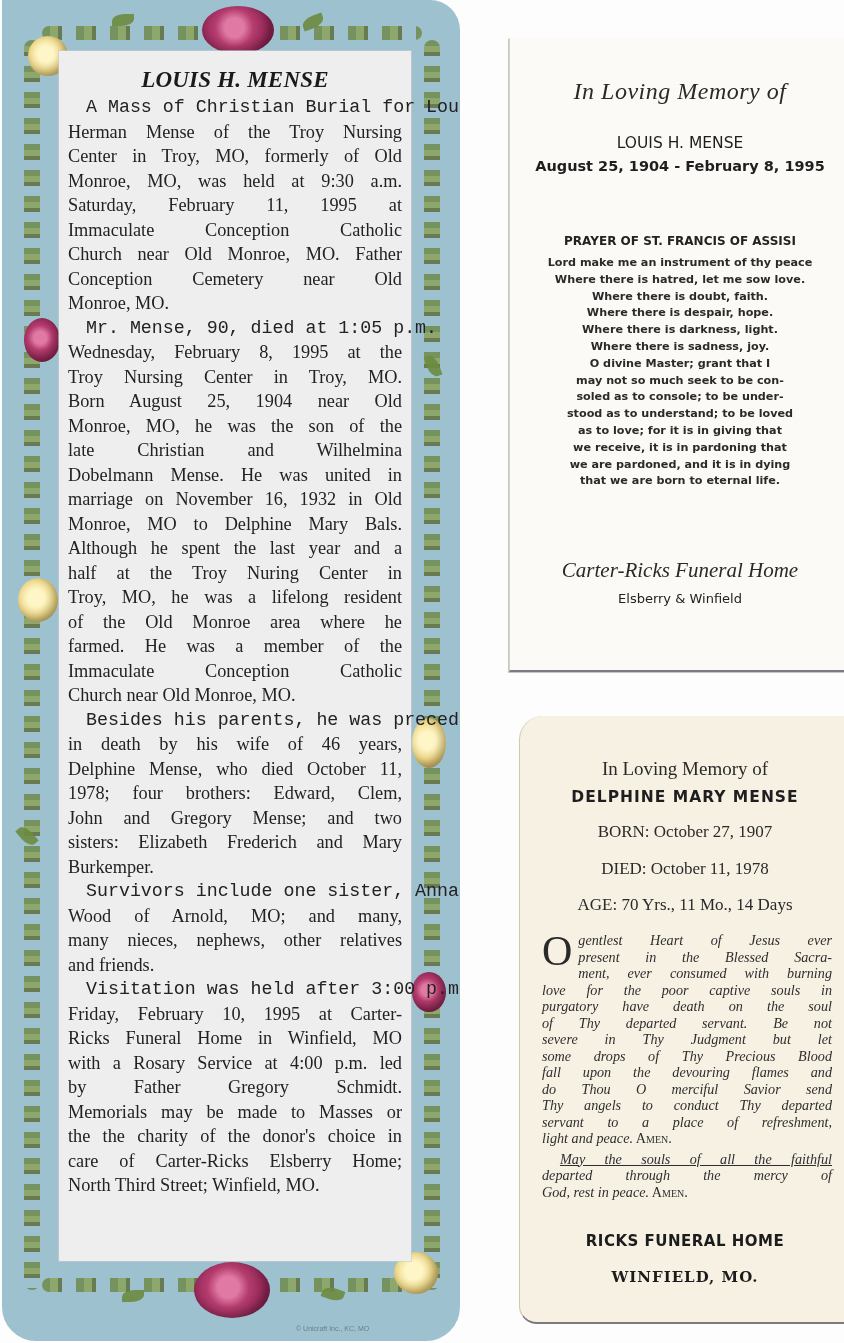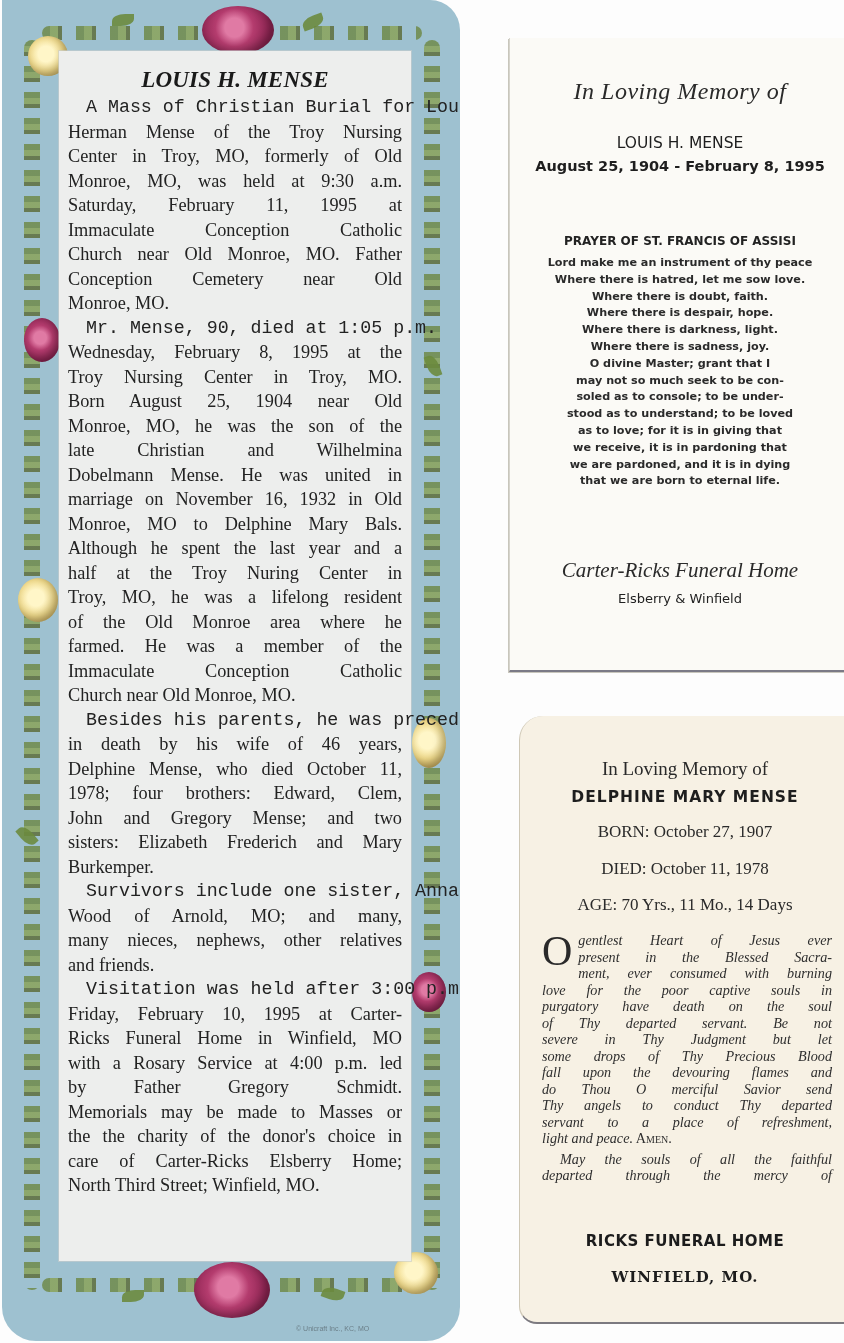--- a/index.html
+++ b/index.html
@@ -113,21 +113,21 @@
   .dc-row.age { top: 179px; }
   .dc-prayer {
     position: absolute; left: 22px; top: 216px; width: 290px;
     font-style: italic; font-size: 14.2px; line-height: 16.5px; color: #2e2e2e;
   }
   .dc-prayer .dropcap {
     float: left; font-size: 42px; line-height: 34px; font-style: normal; margin: 2px 6px 0 0; color: #2a2a2a;
   }
   .dc-prayer span.pl { display: block; white-space: nowrap; text-align: justify; text-align-last: justify; }
   .dc-prayer span.pl.last { text-align-last: left; }
-  .dc-prayer span.pl.indent { padding-left: 18px; }
+  .dc-prayer span.pl.indent { padding-left: 18px; text-decoration: underline; }
   .smallcaps { font-style: normal; font-variant: small-caps; }
   .dc-funeral { position: absolute; left: 0; right: 0; top: 516px; text-align: center;
     font-family: "DejaVu Sans", sans-serif; font-weight: bold; font-size: 15px; letter-spacing: 0.5px; color: #1c1c1c; }
   .dc-city { position: absolute; left: 0; right: 0; top: 552px; text-align: center;
     font-family: "DejaVu Serif", serif; font-weight: bold; font-size: 15px; letter-spacing: 1px; color: #1c1c1c; }
 </style>
 </head>
 <body>
 
 <div class="bookmark">
@@ -258,17 +258,18 @@
         <span class="pl">some drops of Thy Precious Blood</span>
         <span class="pl">fall upon the devouring flames and</span>
         <span class="pl">do Thou O merciful Savior send</span>
         <span class="pl">Thy angels to conduct Thy departed</span>
         <span class="pl">servant to a place of refreshment,</span>
         <span class="pl last">light and peace.<span class="smallcaps"> Amen.</span></span>
       </div>
     <div id="dc-closing-lines" style="margin-top:4px;">
         <span class="pl indent">May the souls of all the faithful</span>
         <span class="pl">departed through the mercy of</span>
+        <span class="pl last">God, rest in peace.<span class="smallcaps"> Amen.</span></span>
       </div>
   </div>
   <div class="dc-funeral">RICKS FUNERAL HOME</div>
   <div class="dc-city">WINFIELD, MO.</div>
 </div>
 
 </body></html>

